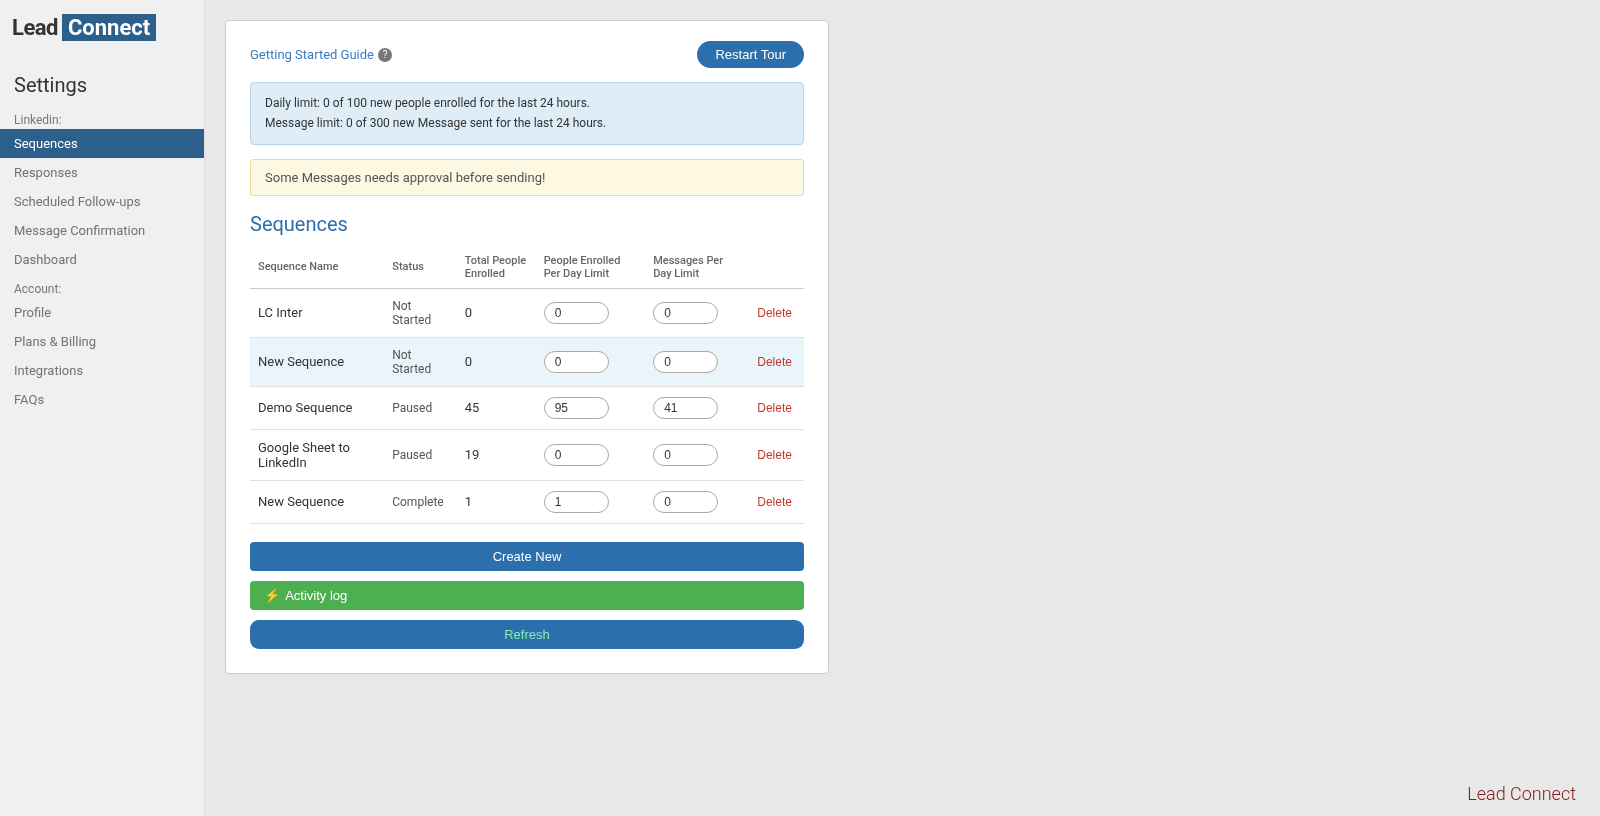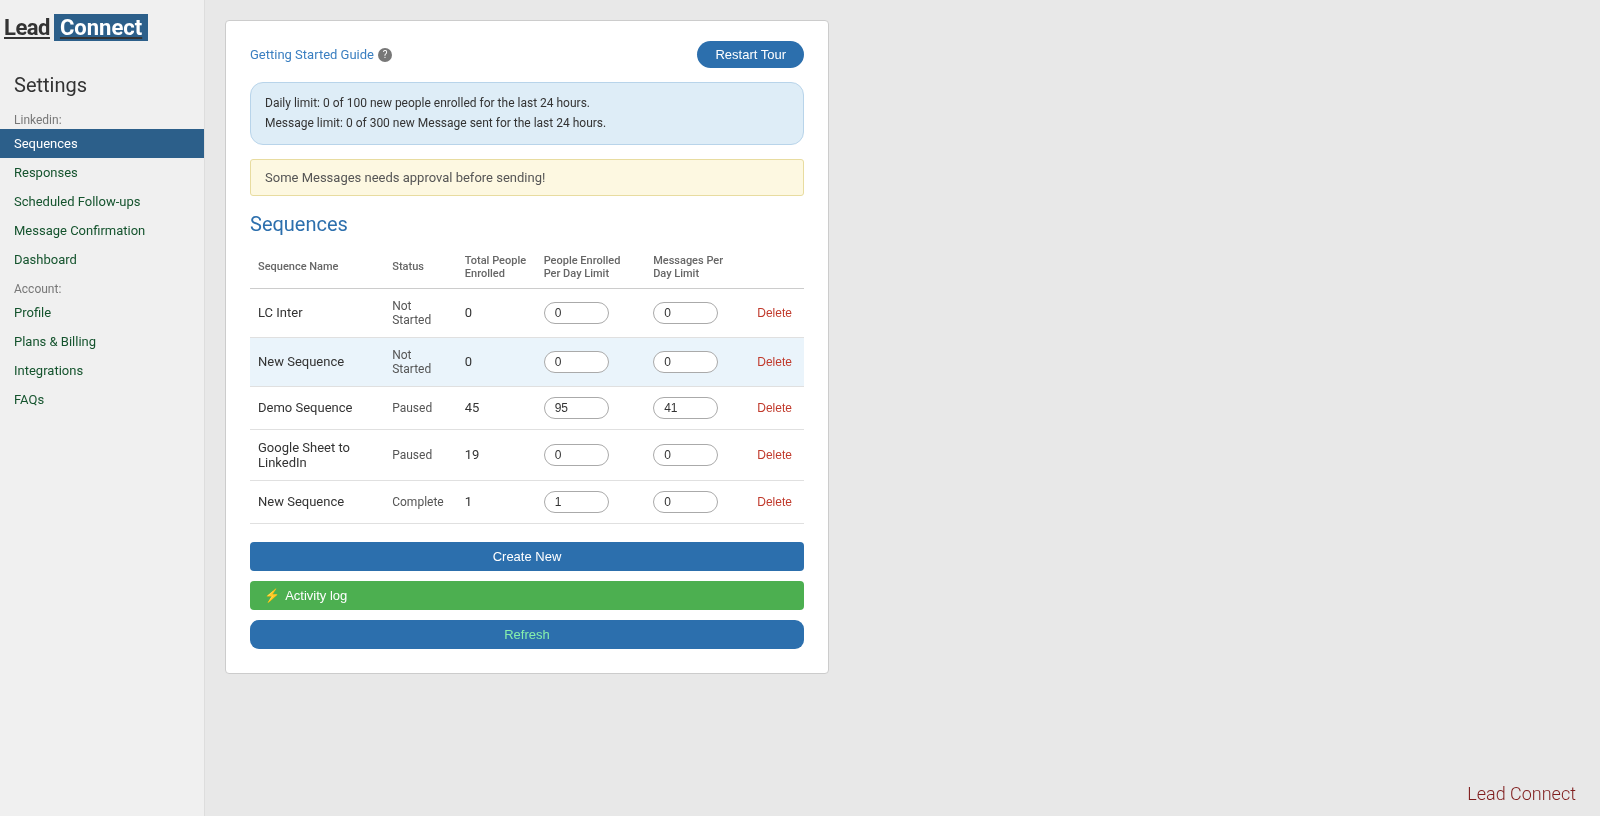--- a/index.html
+++ b/index.html
@@ -17,25 +17,24 @@
       width: 205px;
       min-width: 205px;
       background: #f0f0f0;
       border-right: 1px solid #ddd;
       display: flex;
       flex-direction: column;
       padding: 0;
     }
 
     #logo-area {
-      padding: 14px 4px;
+      padding: 14px 12px;
       background: #f0f0f0;
       display: flex;
       align-items: center;
-      text-decoration: underline;
     }
 
     .logo-lead {
       font-size: 22px;
       font-weight: bold;
       color: #333;
       letter-spacing: -0.5px;
     }
 
     .logo-connect {
@@ -61,21 +60,21 @@
     .sidebar-section-label {
       font-size: 12px;
       color: #777;
       padding: 8px 14px 2px;
     }
 
     .sidebar-item {
       padding: 7px 14px;
       cursor: pointer;
       font-size: 13px;
-      color: #14532d;
+      color: #737373;
     }
 
     .sidebar-item.active {
       background: #2c5f8a;
       color: #fff;
     }
 
     
     #main {
       flex: 1;
@@ -129,21 +128,21 @@
       border-radius: 20px;
       padding: 6px 18px;
       font-size: 13px;
       cursor: pointer;
     }
 
     
     .info-banner {
       background: #deedf7;
       border: 1px solid #b8d4ea;
-      border-radius: 13px;
+      border-radius: 4px;
       padding: 10px 14px;
       margin-bottom: 14px;
       font-size: 12px;
       color: #333;
       line-height: 1.7;
     }
 
     
     .warning-banner {
       background: #fdf8e1;

